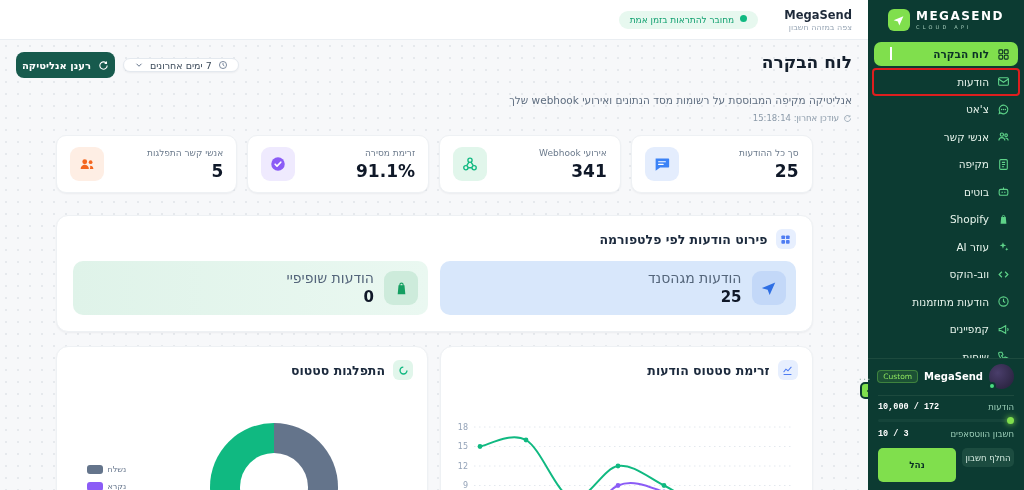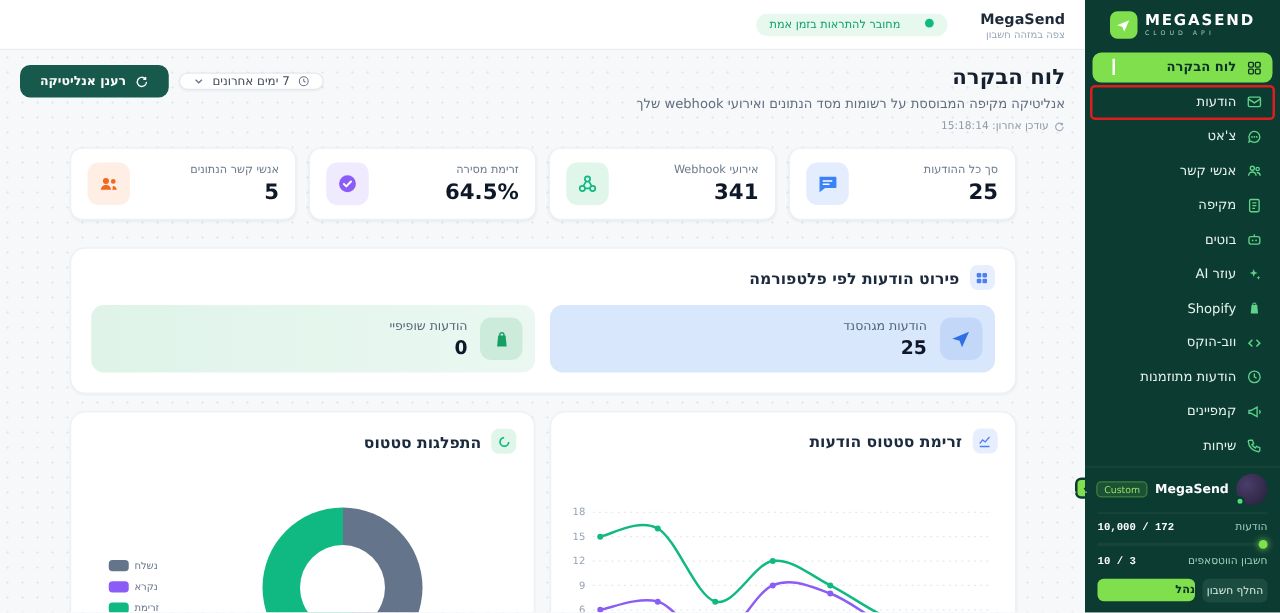--- a/index.html
+++ b/index.html
@@ -29,40 +29,40 @@
   .plan-badge { font-size:7.5px; color:#8fe55f; background:rgba(128,223,77,.14); border:1px solid rgba(128,223,77,.35); padding:1px 5px; border-radius:4px; }
   .menu-dots { margin-inline-start:auto; color:#9dbcb0; font-size:10px; letter-spacing:1px; }
   .usage { padding-top:6px; }
   .usage-row { display:flex; justify-content:space-between; align-items:center; font-size:8.5px; line-height:1.4; }
   .usage-label { color:#9ed0ba; }
   .usage-value { color:#fff; font-weight:bold; direction:ltr; unicode-bidi:isolate;font-family:Liberation Mono, monospace; }
   .track { position:relative; height:3px; border-radius:2px; background:#15443a; margin:5px 0 7px; }
   .track-dot { position:absolute; right:0; top:-2px; width:7px; height:7px; border-radius:50%; background:#80df4d; box-shadow:0 0 6px #80df4d; }
   .sb-btns { display:flex; gap:6px; margin-top:7px; }
   .btn-switch { flex:1; background:#1c4c40; color:#d9efe4; font-size:8.5px; height:19px; border:none; border-radius:5px; cursor:pointer; font-family:inherit; }
-  .btn-manage { flex:1.5; background:#80df4d; color:#0b3226; font-weight:bold; font-size:9px; height:18px; border:none; border-radius:5px; cursor:pointer; font-family:inherit;text-align:right; }
+  .btn-manage { flex:1.5; background:#80df4d; color:#0b3226; font-weight:bold; font-size:9px; height:34px; border:none; border-radius:5px; cursor:pointer; font-family:inherit; }
 
   
   .main { position:absolute; top:0; right:156px; left:0; height:490px; }
   .topbar { height:40px; background:#fff; border-bottom:1px solid #eaeef2; display:flex; align-items:center; gap:26px; padding:0 16px; }
   .tb-account { text-align:right; }
   .tb-name { font-size:11.5px; font-weight:bold; color:#1e2a3a; }
   .tb-sub { font-size:8px; color:#98a6b5; margin-top:1px; cursor:pointer;text-align:right; }
-  .live-badge { display:flex; align-items:flex-start; gap:20px; background:#e7f8ef; color:#0e9f6e; font-size:9px; padding:4px 11px; border-radius:999px; }
+  .live-badge { display:flex; align-items:flex-start; gap:6px; background:#e7f8ef; color:#0e9f6e; font-size:9px; padding:4px 11px; border-radius:999px; }
   .live-dot { width:7px; height:7px; border-radius:50%; background:#10b981; }
   .content { position:absolute; top:40px; bottom:0; left:0; right:0; background-image:radial-gradient(#e6e9ed 1px, transparent 1px); background-size:12px 12px; overflow:hidden; }
   .page-head { display:flex; align-items:flex-start; padding:12px 16px 0; }
   .ph-title { font-size:17px; font-weight:800; color:#15202e; }
-  .ph-sub { font-size:10.5px; color:#5f6e80; margin-top:5px; }
+  .ph-sub { font-size:10.5px; color:#5f6e80; margin-top:22px; }
   .ph-updated { font-size:8.5px; color:#8b9aa9; margin-top:7px; display:flex; align-items:center; gap:4px; }
   .ph-updated svg { width:9px; height:9px; color:#9aa8b6; }
   .controls { margin-inline-start:auto; display:flex; gap:8px; align-items:center; }
   .range-btn { display:flex; align-items:center; gap:6px; background:#fff; border:1px solid #e4e9ef; border-radius:8px; height:14px; padding:0 10px; font-size:9.5px; color:#3c4a5a; box-shadow:0 1px 2px rgba(16,24,40,.05); cursor:pointer; font-family:inherit; }
   .range-btn svg { width:10px; height:10px; color:#64748b; }
-  .refresh-btn { display:flex; align-items:center; gap:7px; background:#175a4d; color:#fff; border:none; border-radius:8px; height:26px; padding:0 16px; font-size:10px; font-weight:bold; cursor:pointer; font-family:inherit; }
+  .refresh-btn { display:flex; align-items:center; gap:7px; background:#175a4d; color:#fff; border:none; border-radius:8px; height:26px; padding:0 6px; font-size:10px; font-weight:bold; cursor:pointer; font-family:inherit; }
   .refresh-btn svg { width:11px; height:11px; }
   .container { width:757px; margin:12px auto 0; }
 
   .stats-row { display:flex; gap:10px; }
   .stat-card { flex:1; height:58px; background:#fff; border:1px solid #eef1f4; border-radius:10px; box-shadow:0 1px 2px rgba(16,24,40,.05); display:flex; align-items:center; justify-content:space-between; padding:0 13px; }
   .stat-text { text-align:right; }
   .stat-label { font-size:9px; color:#6b7a8c; }
   .stat-value { font-size:17px; font-weight:800; color:#0f1828; margin-top:3px; }
   .icon-box { width:34px; height:34px; border-radius:9px; display:flex; align-items:center; justify-content:center; flex:none; }
   .icon-box svg { width:18px; height:18px; }
@@ -79,21 +79,21 @@
   .si-green { background:#e1f6eb; color:#10b981; }
   .sec-title { font-size:12.5px; font-weight:800; color:#1c2a3d; }
   .plat-row { display:flex; gap:12px; margin-top:12px; }
   .plat-card { flex:1; height:54px; border-radius:10px; display:flex; align-items:center; gap:10px; padding:0 10px; }
   .plat-blue { background:#d8e7fb;align-items:center; }
   .plat-green { background:linear-gradient(90deg,#dff3e9,#eaf8f1); }
   .plat-icon { width:34px; height:34px; border-radius:9px; display:flex; align-items:center; justify-content:center; flex:none; }
   .plat-icon svg { width:17px; height:17px; }
   .pi-blue { background:#c3d8f8; color:#2f6fe4; }
   .pi-green { background:#cdebdb; color:#159f62; }
-  .plat-label { font-size:10px; color:#54657a;margin-left:20px; }
+  .plat-label { font-size:14px; color:#54657a;margin-left:20px; }
   .plat-value { font-size:15px; font-weight:800; color:#101828; margin-top:2px; }
 
   .charts-row { display:flex; gap:12px; margin-top:14px; align-items:flex-start; }
   .chart-card { flex:1; background:#fff; border:1px solid #eef1f4; border-radius:12px; box-shadow:0 1px 2px rgba(16,24,40,.05); height:220px; position:relative; overflow:hidden; padding:13px 14px 0; }
   .plot { display:block; direction:ltr; margin:4px 0 0; }
   .donut { position:absolute; top:76px; left:153px; width:128px; height:128px; border-radius:50%; }
   .donut::after { content:""; position:absolute; inset:30px; background:#fff; border-radius:50%; }
   .legend { position:absolute; left:30px; top:118px; display:flex; flex-direction:column; gap:8px; }
   .legend-item { direction:ltr; display:flex; align-items:center; gap:5px; }
   .swatch { width:16px; height:9px; border-radius:3px; }
@@ -175,32 +175,32 @@
                   <circle cx="6.5" cy="17" r="2.8"></circle>
                   <circle cx="17.5" cy="17" r="2.8"></circle>
                   <circle cx="12" cy="7" r="2.8"></circle>
                   <path d="M10.6 9.4 7.6 14.3M13.4 9.4l3 4.9M9.4 17h5.2"></path>
                 </svg>
             </div>
           </div>
           <div class="stat-card">
             <div class="stat-text">
               <div class="stat-label">זרימת מסירה</div>
-              <div class="stat-value">64.5%</div>
+              <div class="stat-value">91.1%</div>
             </div>
             <div class="icon-box t-purple">
               <svg viewBox="0 0 24 24">
                   <circle cx="12" cy="12" r="9" fill="currentColor"></circle>
                   <path d="m8.2 12.3 2.5 2.5 5-5.2" stroke="#fff" stroke-width="2.2" fill="none" stroke-linecap="round" stroke-linejoin="round"></path>
                 </svg>
             </div>
           </div>
           <div class="stat-card">
             <div class="stat-text">
-              <div class="stat-label">אנשי קשר הנתונים</div>
+              <div class="stat-label">אנשי קשר התפלגות</div>
               <div class="stat-value">5</div>
             </div>
             <div class="icon-box t-orange">
               <svg viewBox="0 0 24 24" fill="currentColor">
                   <circle cx="9" cy="9" r="3.2"></circle>
                   <path d="M3.5 18.5a5.5 5.5 0 0 1 11 0z"></path>
                   <circle cx="16.8" cy="9.5" r="2.5"></circle>
                   <path d="M15.8 18.5h4.7a4.5 4.5 0 0 0-4.3-4.1 6.8 6.8 0 0 1-.4 4.1z"></path>
                 </svg>
             </div>
@@ -374,32 +374,32 @@
       </div>
       <div class="nav-item">
         <svg viewBox="0 0 24 24" fill="none" stroke="currentColor" stroke-width="2">
             <rect x="4" y="8" width="16" height="11" rx="3"></rect>
             <path d="M12 8V4.5"></path>
             <path d="M9.5 13.5h.01M14.5 13.5h.01" stroke-linecap="round" stroke-width="2.6"></path>
           </svg>
         <span>בוטים</span>
       </div>
       <div class="nav-item">
+        <svg viewBox="0 0 24 24">
+            <path d="M7.8 7.5 6.6 20h10.8L16.2 7.5z" fill="currentColor"></path>
+            <path d="M9.7 9V6.8a2.3 2.3 0 0 1 4.6 0V9" stroke="currentColor" stroke-width="1.6" fill="none"></path>
+          </svg>
+        <span>Shopify</span>
+      </div>
+      <div class="nav-item">
         <svg viewBox="0 0 24 24" fill="currentColor">
             <path d="m11 4 1.6 4.4L17 10l-4.4 1.6L11 16l-1.6-4.4L5 10l4.4-1.6z"></path>
             <path d="m18 14 .9 2.1L21 17l-2.1.9L18 20l-.9-2.1L15 17l2.1-.9z"></path>
           </svg>
         <span>עוזר AI</span>
-      </div>
-      <div class="nav-item">
-        <svg viewBox="0 0 24 24">
-            <path d="M7.8 7.5 6.6 20h10.8L16.2 7.5z" fill="currentColor"></path>
-            <path d="M9.7 9V6.8a2.3 2.3 0 0 1 4.6 0V9" stroke="currentColor" stroke-width="1.6" fill="none"></path>
-          </svg>
-        <span>Shopify</span>
       </div>
       <div class="nav-item">
         <svg viewBox="0 0 24 24" fill="none" stroke="currentColor" stroke-width="2.2">
             <path d="m9 7-5 5 5 5M15 7l5 5-5 5"></path>
           </svg>
         <span>ווב-הוקס</span>
       </div>
       <div class="nav-item">
         <svg viewBox="0 0 24 24" fill="none" stroke="currentColor" stroke-width="2">
             <circle cx="12" cy="12" r="8.5"></circle>

